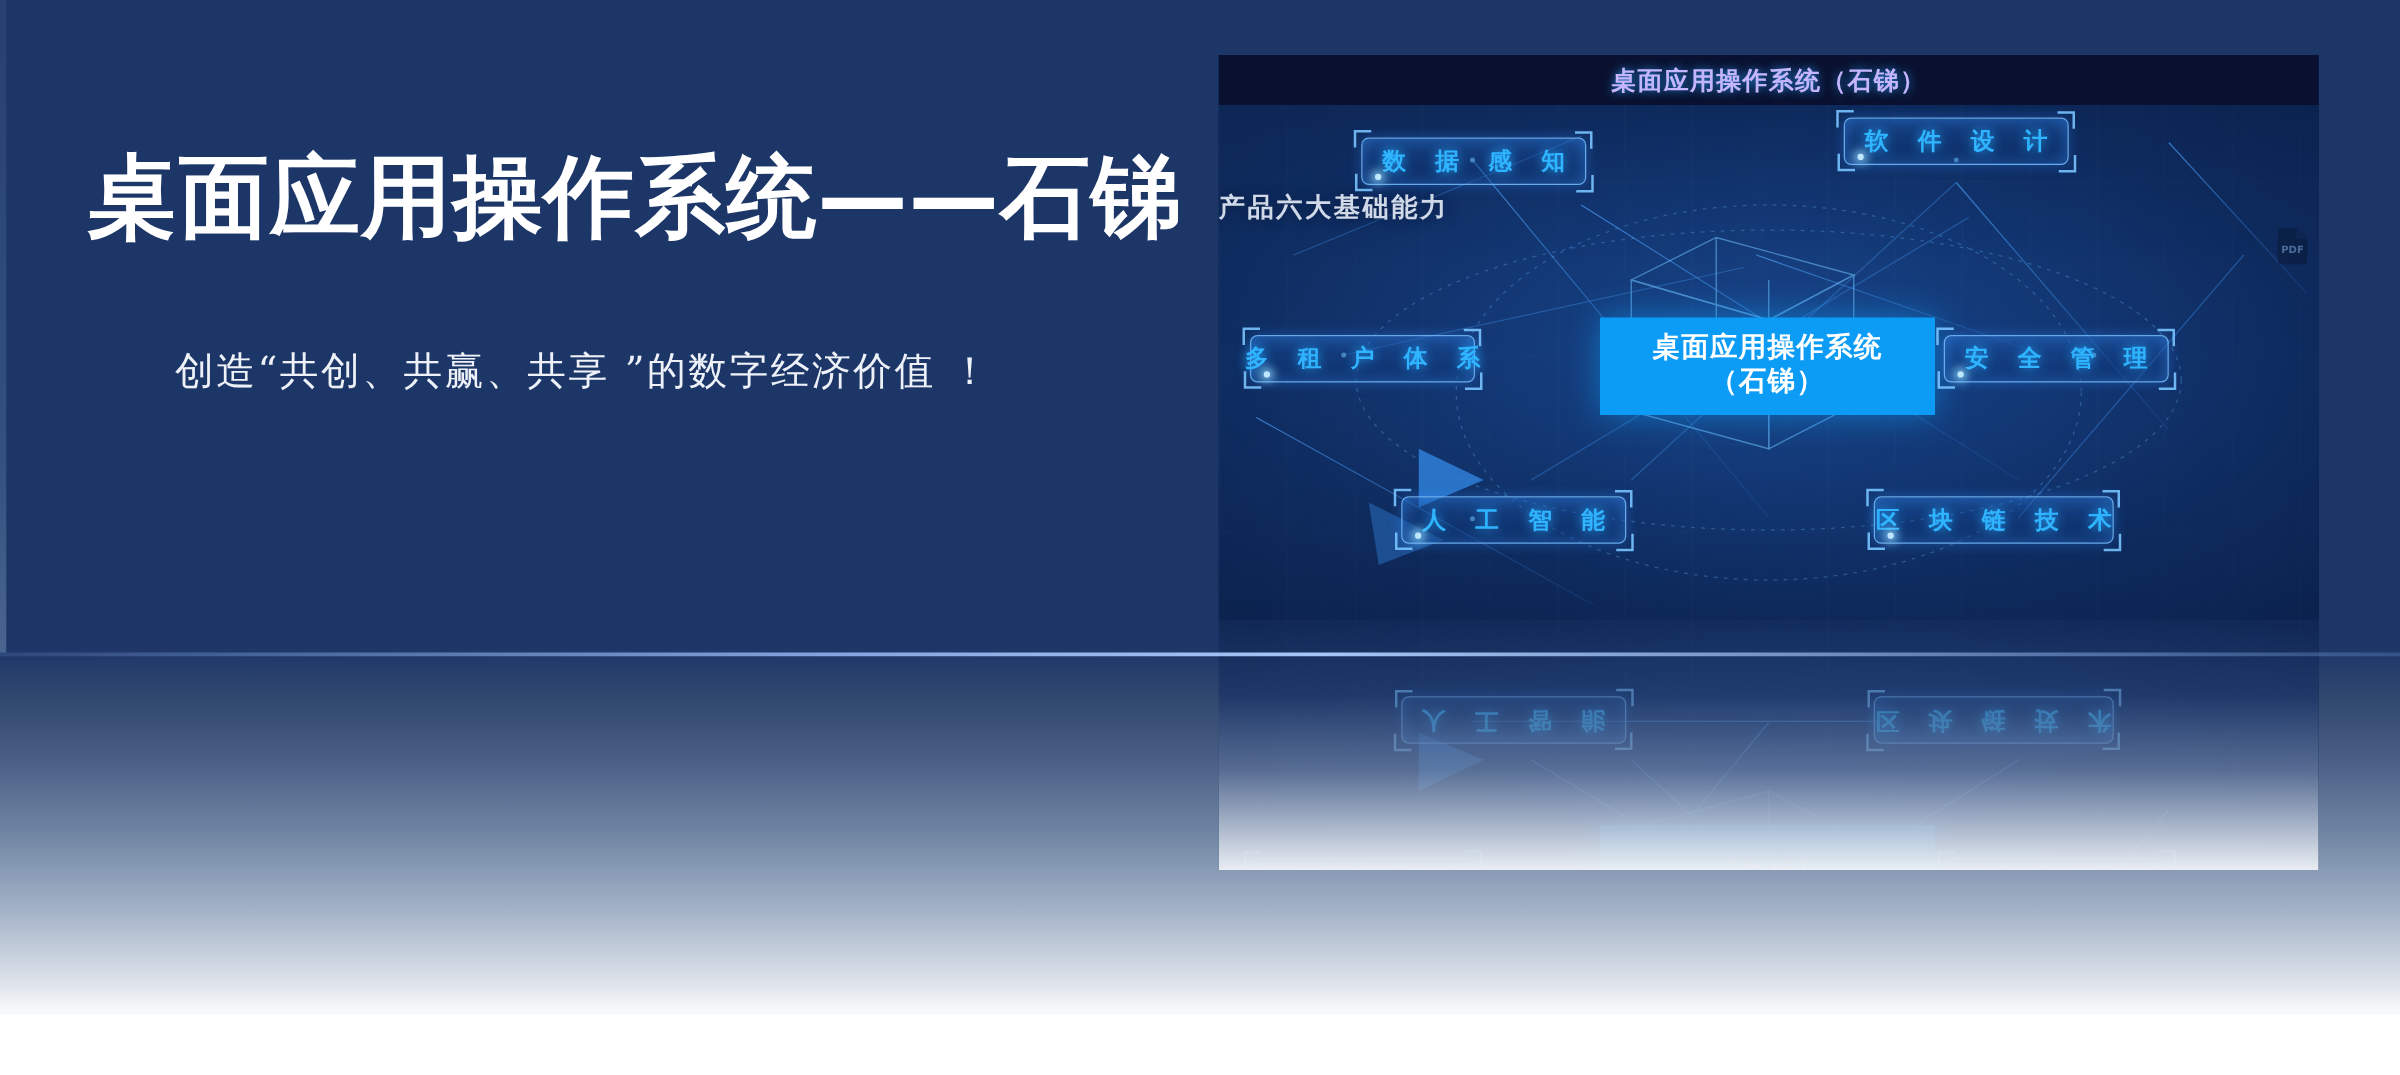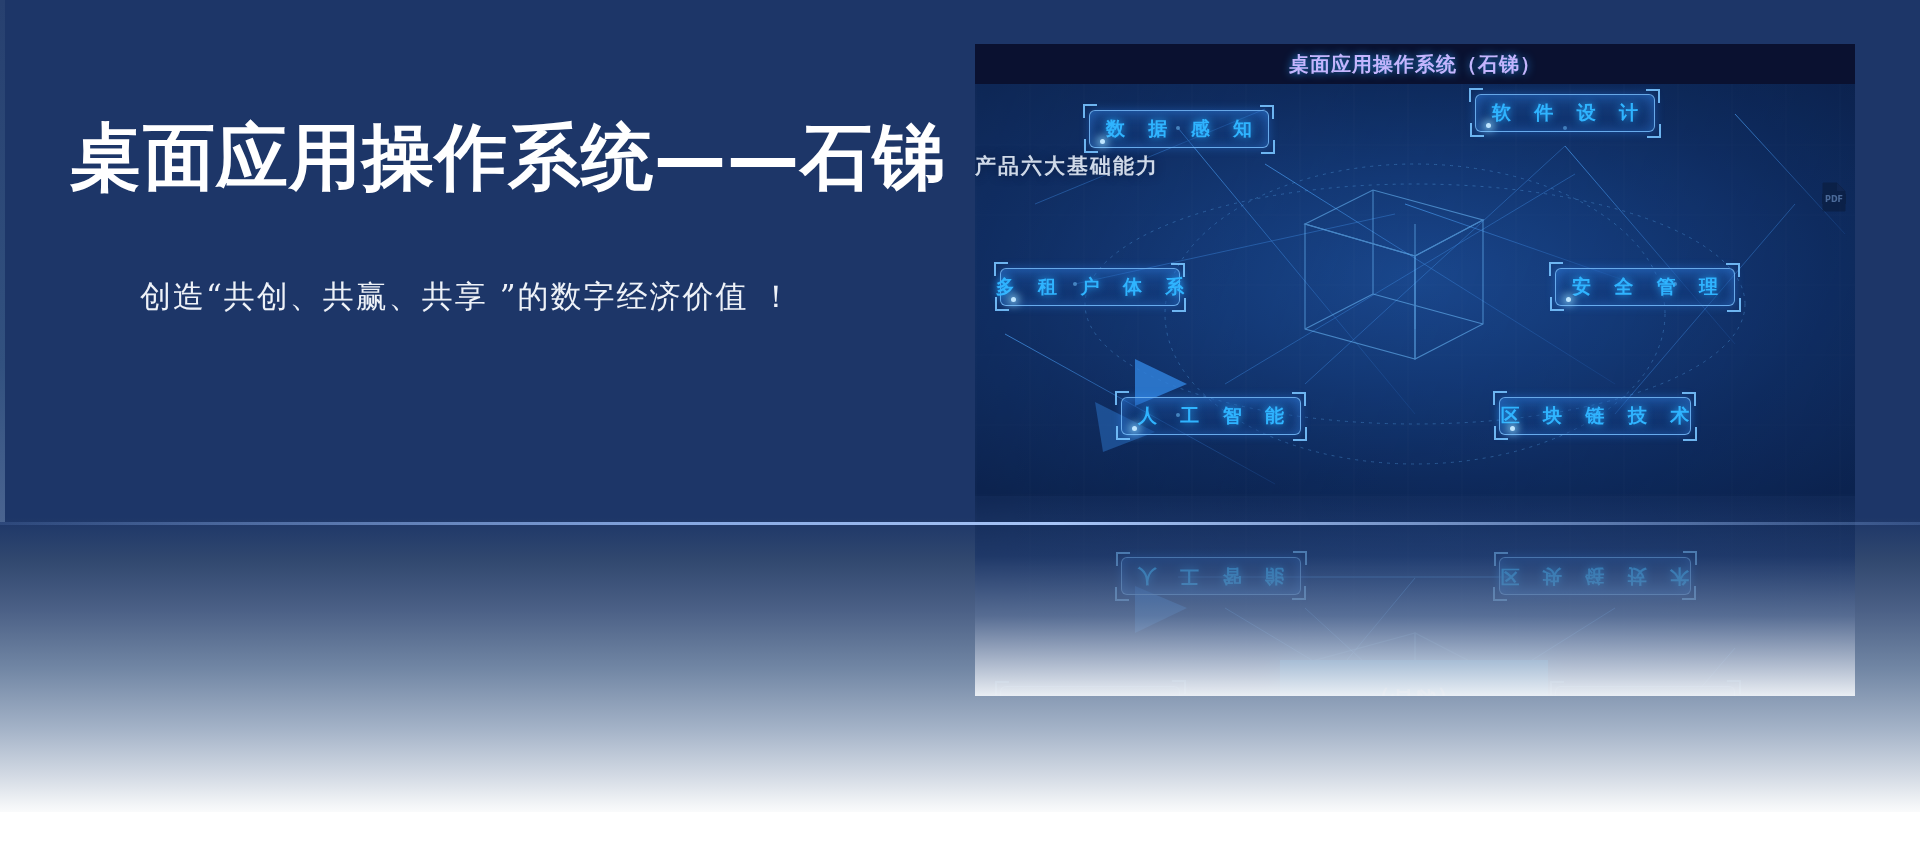--- a/index.html
+++ b/index.html
@@ -221,20 +221,24 @@
               <circle cx="700" cy="200" r="2"></circle>
             <circle cx="203" cy="331" r="2"></circle>
               <circle cx="620" cy="331" r="2"></circle>
           </g>
           <polygon points="160,275 212,300 160,322" fill="#2f7fd8" opacity=".85"></polygon>
           <polygon points="120,318 180,348 128,368" fill="#2c74c8" opacity=".5"></polygon>
         </svg>
 
         <div class="cube-label">产品六大基础能力</div>
 
+        <div class="center-box">
+          <span>桌面应用操作系统</span>
+          <span>（石锑）</span>
+        </div>
 
         <div class="chip chip-1">
           <i></i>
             <b></b>
             <em class="dot"></em>
           <span>数 据 感 知</span>
         </div>
         <div class="chip chip-2">
           <i></i>
             <b></b>

